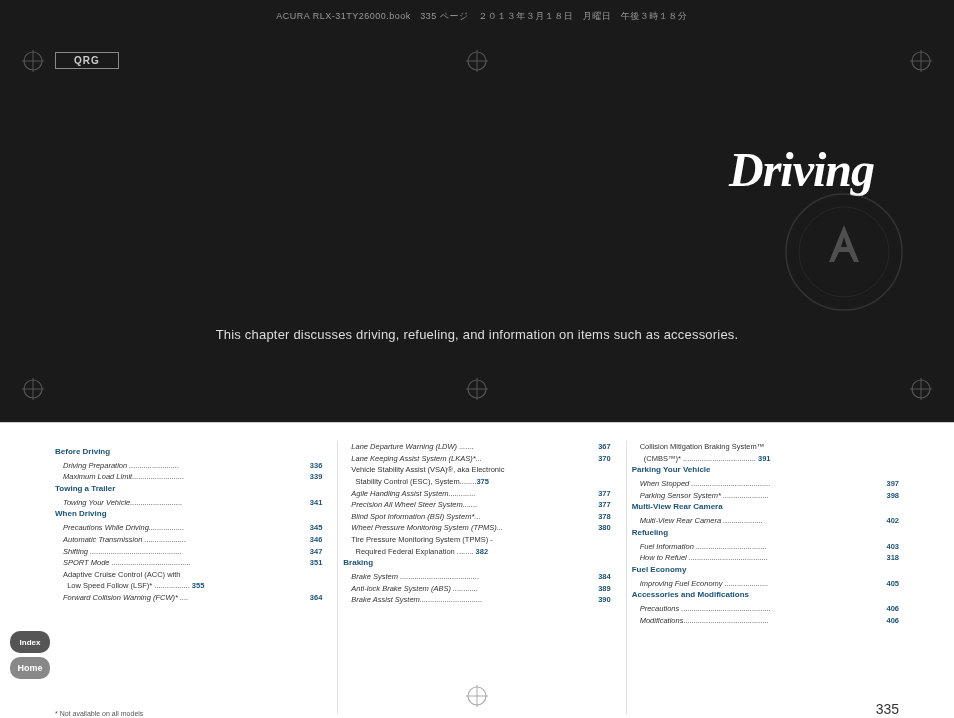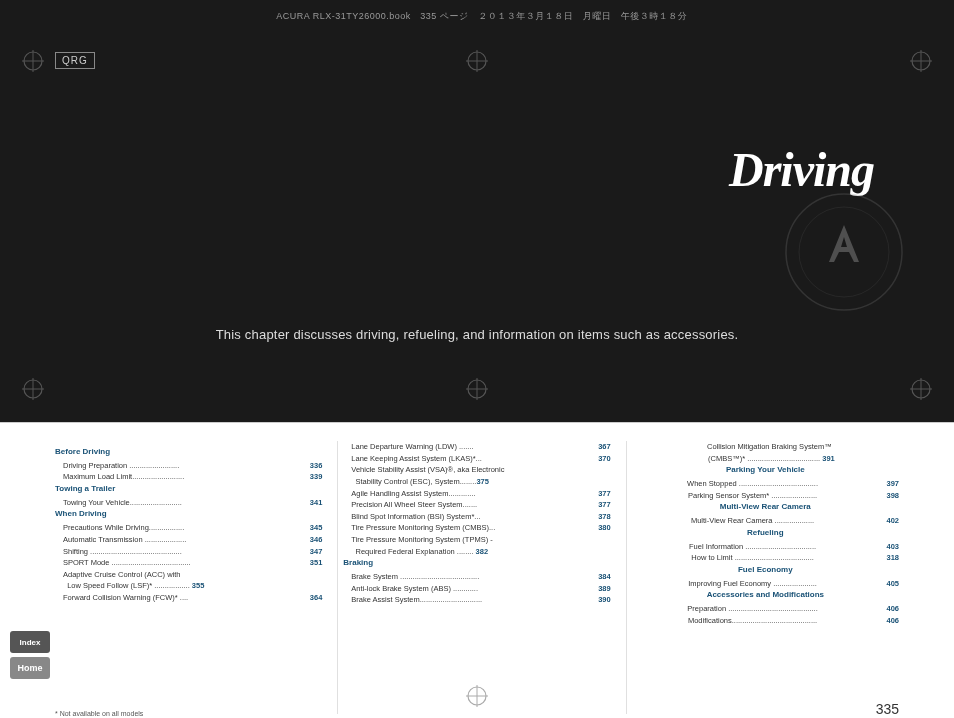--- a/index.html
+++ b/index.html
@@ -50,22 +50,22 @@
 
     
     .qrg-badge {
       position: absolute;
       top: 20px;
       left: 55px;
       background: transparent;
       border: 1.5px solid #888;
       color: #ccc;
       font-size: 10px;
-      padding: 2px 6px;
-      font-weight: normal;
+      padding: 2px 18px;
+      font-weight: bold;
       letter-spacing: 1px;
     }
 
     
     .driving-title {
       position: absolute;
       top: 110px;
       right: 80px;
       color: #fff;
       font-size: 48px;
@@ -113,21 +113,20 @@
     .col1, .col2, .col3 {
       flex: 1;
       font-size: 7.8px;
       line-height: 1.6;
       color: #333;
       padding-right: 10px;
     }
 
     .col3 {
       padding-right: 0;
-      text-align: center;
     }
 
     .toc-section-title {
       color: #1a5276;
       font-weight: bold;
       font-size: 8px;
       margin-bottom: 1px;
       margin-top: 0;
       display: block;
     }
@@ -141,20 +140,21 @@
       justify-content: space-between;
       color: #333;
       font-size: 7.5px;
       line-height: 1.55;
       padding-left: 8px;
     }
 
     .toc-item-name {
       flex: 1;
       padding-right: 21px;
+      font-style: italic;
     }
 
     .toc-item-page {
       color: #1a5276;
       font-weight: bold;
       white-space: nowrap;
     }
 
     .toc-item-wrapped {
       color: #333;
@@ -175,21 +175,21 @@
 
     .sidebar-btn {
       width: 40px;
       height: 22px;
       background: #555;
       color: #fff;
       font-size: 8px;
       display: flex;
       align-items: center;
       justify-content: center;
-      border-radius: 3px;
+      border-radius: 10px;
       font-weight: bold;
       cursor: pointer;
     }
 
     .sidebar-btn.home-btn {
       background: #888;
       font-size: 9px;
     }
 
     
@@ -406,21 +406,21 @@
       </div>
       <div class="toc-item">
         <span class="toc-item-name">Precision All Wheel Steer System.......</span>
         <span class="toc-item-page">377</span>
       </div>
       <div class="toc-item">
         <span class="toc-item-name">Blind Spot Information (BSI) System*...</span>
         <span class="toc-item-page">378</span>
       </div>
       <div class="toc-item">
-        <span class="toc-item-name">Tire Pressure Monitoring System (CMBS)...</span>
+        <span class="toc-item-name">Wheel Pressure Monitoring System (TPMS)...</span>
         <span class="toc-item-page">380</span>
       </div>
       <div class="toc-item-wrapped">
         Tire Pressure Monitoring System (TPMS) -<br>
         &nbsp;&nbsp;Required Federal Explanation ........ <span class="toc-item-page" style="display:inline">382</span>
       </div>
 
       <span class="toc-section-title">Braking</span>
       <div class="toc-item">
         <span class="toc-item-name">Brake System ......................................</span>
@@ -459,33 +459,33 @@
         <span class="toc-item-name">Multi-View Rear Camera ...................</span>
         <span class="toc-item-page">402</span>
       </div>
 
       <span class="toc-section-title">Refueling</span>
       <div class="toc-item">
         <span class="toc-item-name">Fuel Information ..................................</span>
         <span class="toc-item-page">403</span>
       </div>
       <div class="toc-item">
-        <span class="toc-item-name">How to Limit ......................................</span>
+        <span class="toc-item-name">How to Refuel ......................................</span>
         <span class="toc-item-page">318</span>
       </div>
 
       <span class="toc-section-title">Fuel Economy</span>
       <div class="toc-item">
         <span class="toc-item-name">Improving Fuel Economy .....................</span>
         <span class="toc-item-page">405</span>
       </div>
 
       <span class="toc-section-title">Accessories and Modifications</span>
       <div class="toc-item">
-        <span class="toc-item-name">Preparation ...........................................</span>
+        <span class="toc-item-name">Precautions ...........................................</span>
         <span class="toc-item-page">406</span>
       </div>
       <div class="toc-item">
         <span class="toc-item-name">Modifications.........................................</span>
         <span class="toc-item-page">406</span>
       </div>
     </div>
 
     <div class="footnote">* Not available on all models</div>
 

